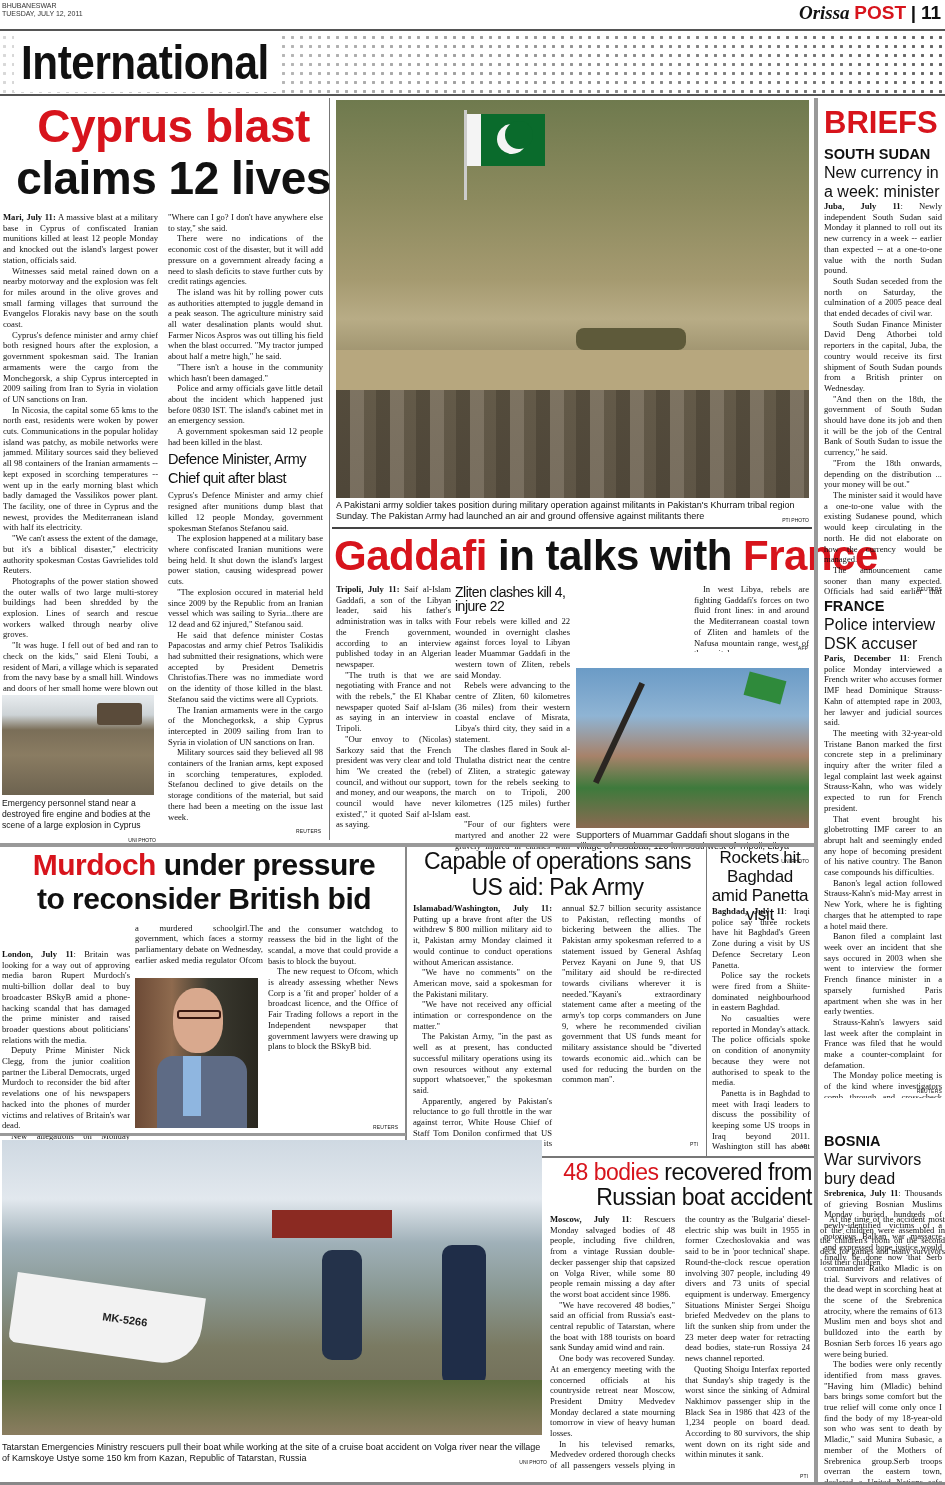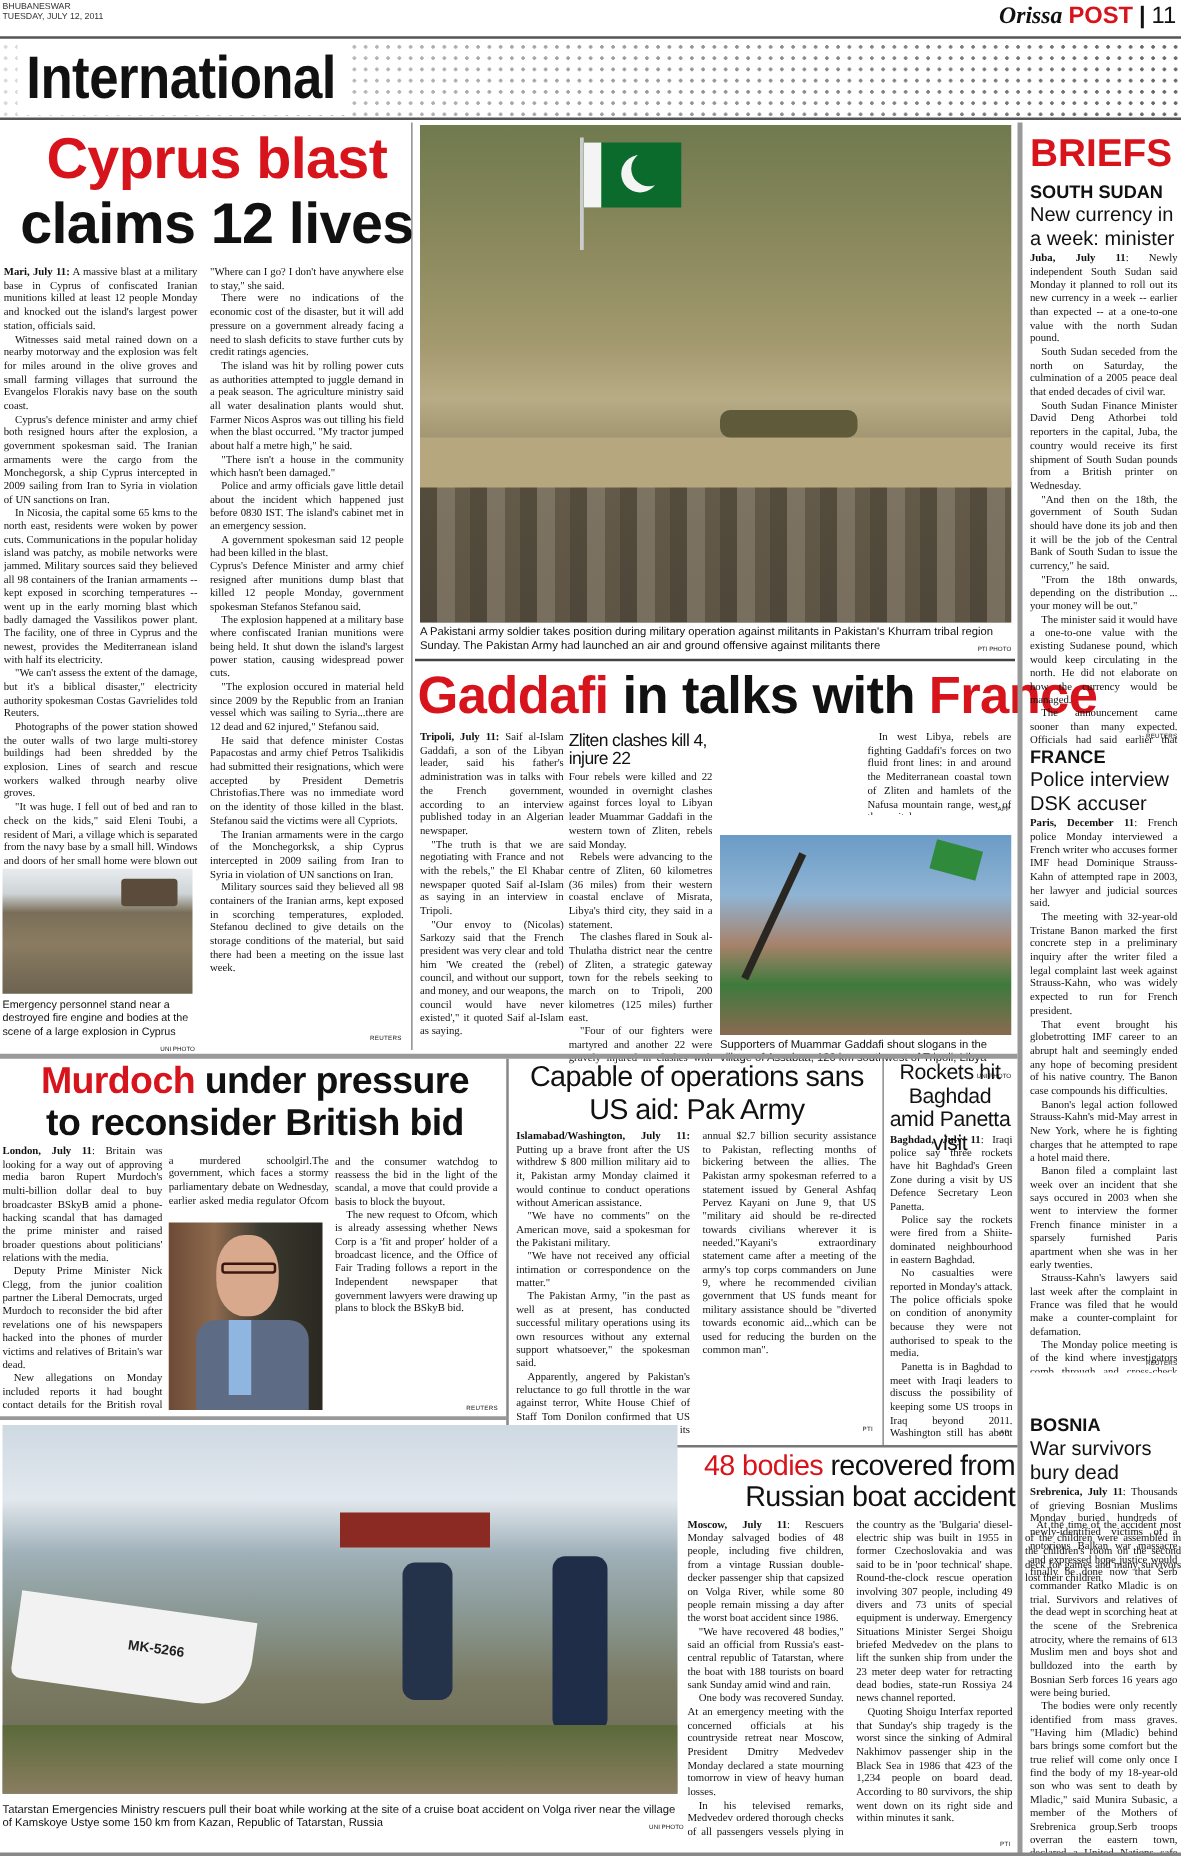--- a/index.html
+++ b/index.html
@@ -24,21 +24,21 @@
 <body>
 
 <div class="abs sans" style="left:2px;top:2px;font-size:7px;line-height:8px;color:#333">
   <div>BHUBANESWAR</div>
   <div>TUESDAY, JULY 12, 2011</div>
 </div>
 <div class="abs" style="right:4px;top:2px;font-size:19px;line-height:22px;white-space:nowrap">
   <i style="font-family:'Liberation Serif',serif;font-weight:bold">Orissa</i>
   <span class="red sans" style="font-weight:bold">POST</span>
   <span class="sans" style="font-weight:bold">|</span>
-  <span class="sans" style="font-weight:normal">11</span>
+  <span class="sans" style="font-weight:bold">11</span>
 </div>
 <div class="hr" style="left:0;top:29px;width:945px;height:2px;background:#555"></div>
 <div class="abs" style="left:0;top:33px;width:945px;height:60px;background-image:radial-gradient(circle,#666 1.4px,transparent 1.6px);background-size:9px 9px;-webkit-mask-image:linear-gradient(to right,rgba(0,0,0,.25),#000);mask-image:linear-gradient(to right,rgba(0,0,0,.25),#000)"></div>
 <div class="abs cond" style="left:14px;top:34px;height:58px;padding:0 8px;background:#fff;font-size:48px;line-height:58px;font-weight:bold;transform:scaleX(.88);transform-origin:left">International</div>
 <div class="hr" style="left:0;top:94px;width:945px;height:2px;background:#555"></div>
 
 <div class="abs cond red" style="left:11px;top:100px;width:325px;text-align:center;font-weight:bold;font-size:46px;line-height:52px">
   <div>Cyprus blast</div>
   <div style="color:#111">claims 12 lives</div>
 </div>
@@ -58,20 +58,21 @@
   <span>Emergency personnel stand near a destroyed fire engine and bodies at the scene of a large explosion in Cyprus</span>
   <span class="credit">UNI PHOTO</span>
 </div>
 <div class="abs body" style="left:168px;top:212px;width:155px;height:626px;overflow:hidden">
   <p class="lead">"Where can I go? I don't have anywhere else to stay," she said.</p>
   <p>There were no indications of the economic cost of the disaster, but it will add pressure on a government already facing a need to slash deficits to stave further cuts by credit ratings agencies.</p>
   <p>The island was hit by rolling power cuts as authorities attempted to juggle demand in a peak season. The agriculture ministry said all water desalination plants would shut. Farmer Nicos Aspros was out tilling his field when the blast occurred. "My tractor jumped about half a metre high," he said.</p>
   <p>"There isn't a house in the community which hasn't been damaged."</p>
   <p>Police and army officials gave little detail about the incident which happened just before 0830 IST. The island's cabinet met in an emergency session.</p>
   <p>A government spokesman said 12 people had been killed in the blast.</p>
+  <div class="cond" style="font-size:14.5px;line-height:19px;margin:3px 0 2px;text-align:left">Defence Minister, Army Chief quit after blast</div>
   <p class="lead">Cyprus's Defence Minister and army chief resigned after munitions dump blast that killed 12 people Monday, government spokesman Stefanos Stefanou said.</p>
   <p>The explosion happened at a military base where confiscated Iranian munitions were being held. It shut down the island's largest power station, causing widespread power cuts.</p>
   <p>"The explosion occured in material held since 2009 by the Republic from an Iranian vessel which was sailing to Syria...there are 12 dead and 62 injured," Stefanou said.</p>
   <p>He said that defence minister Costas Papacostas and army chief Petros Tsalikidis had submitted their resignations, which were accepted by President Demetris Christofias.There was no immediate word on the identity of those killed in the blast. Stefanou said the victims were all Cypriots.</p>
   <p>The Iranian armaments were in the cargo of the Monchegorksk, a ship Cyprus intercepted in 2009 sailing from Iran to Syria in violation of UN sanctions on Iran.</p>
   <p>Military sources said they believed all 98 containers of the Iranian arms, kept exposed in scorching temperatures, exploded. Stefanou declined to give details on the storage conditions of the material, but said there had been a meeting on the issue last week.</p>
 </div>
 <span class="abs agency" style="left:296px;top:825px">REUTERS</span>
 <div class="vr" style="left:329px;top:98px;height:742px"></div>
 
@@ -167,21 +168,21 @@
   </div>
 
 </div>
 
 <div class="hr" style="left:0;top:843px;width:814px;height:4px;background:#999"></div>
 
 <div class="abs sans" style="left:2px;top:848px;width:404px;text-align:center;font-weight:bold;font-size:30px;line-height:34px;letter-spacing:-0.5px">
   <div><span class="red">Murdoch</span> <span>under pressure</span></div>
   <div>to reconsider British bid</div>
 </div>
-<div class="abs body" style="left:2px;top:915px;width:128px;height:212px;overflow:hidden">
+<div class="abs body" style="left:2px;top:949px;width:128px;height:212px;overflow:hidden">
   <p class="lead"><b class="dl">London, July 11</b><span>: Britain was looking for a way out of approving media baron Rupert Murdoch's multi-billion dollar deal to buy broadcaster BSkyB amid a phone-hacking scandal that has damaged the prime minister and raised broader questions about politicians' relations with the media.</span></p>
   <p>Deputy Prime Minister Nick Clegg, from the junior coalition partner the Liberal Democrats, urged Murdoch to reconsider the bid after revelations one of his newspapers hacked into the phones of murder victims and relatives of Britain's war dead.</p>
   <p>New allegations on Monday included reports it had bought contact details for the British royal family from a policeman and tried to buy private phone records of victims of the Sept. 11, 2001, attacks on the United States. "Do the decent thing, and reconsider, think again about your bid for BSkyB," Clegg told BBC News after meeting relatives of one of the victims of phone-hacking, a murdered schoolgirl.The government, which faces a stormy parliamentary debate on Wednesday, earlier asked media regulator Ofcom and the consumer watchdog to reassess the bid in the light of the scandal, a move that could provide a basis to block the buyout.</p>
 </div>
 <div class="abs body" style="left:135px;top:923px;width:128px;height:44px;overflow:hidden">
   <p class="lead" style="margin-top:-118px">New allegations on Monday included reports it had bought contact details for the British royal family from a policeman and tried to buy private phone records of victims of the Sept. 11, 2001, attacks on the United States. "Do the decent thing, and reconsider, think again about your bid for BSkyB," Clegg told BBC News after meeting relatives of one of the victims of phone-hacking, a murdered schoolgirl.The government, which faces a stormy parliamentary debate on Wednesday, earlier asked media regulator Ofcom and the consumer watchdog to reassess the bid in the light of the scandal, a move that could provide a basis to block the buyout.</p>
 </div>
 <div class="photo" style="left:135px;top:978px;width:123px;height:150px;background:linear-gradient(90deg,#6c4a36 0%,#8e6a4e 30%,#3b3a30 60%,#2a2820 100%)">
   <div class="abs" style="left:38px;top:10px;width:50px;height:65px;border-radius:45%;background:#d9a98e"></div>
   <div class="abs" style="left:42px;top:32px;width:44px;height:9px;border:2px solid #3a1810;border-radius:3px"></div>

